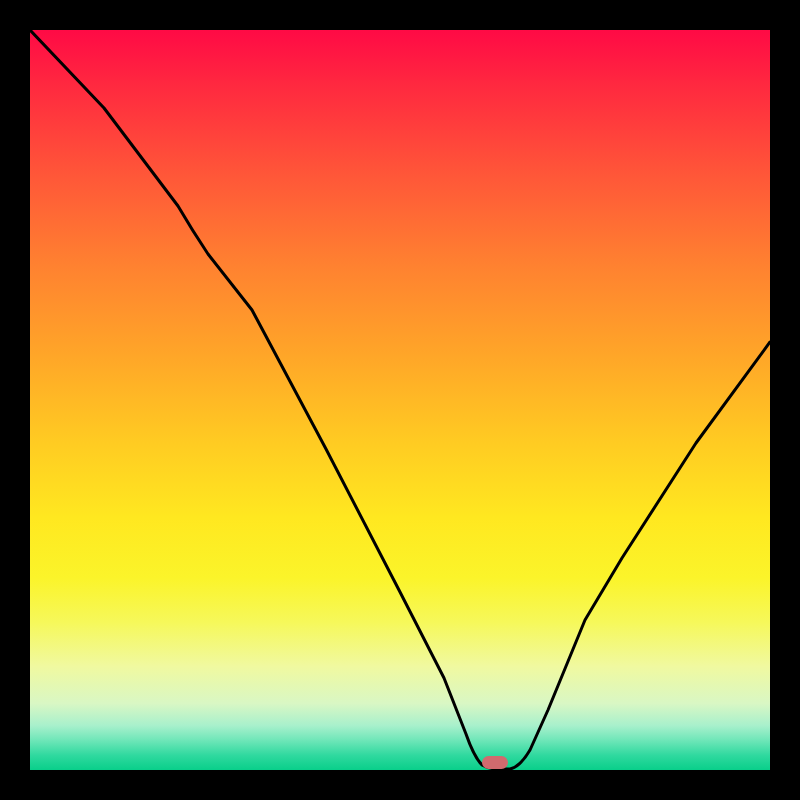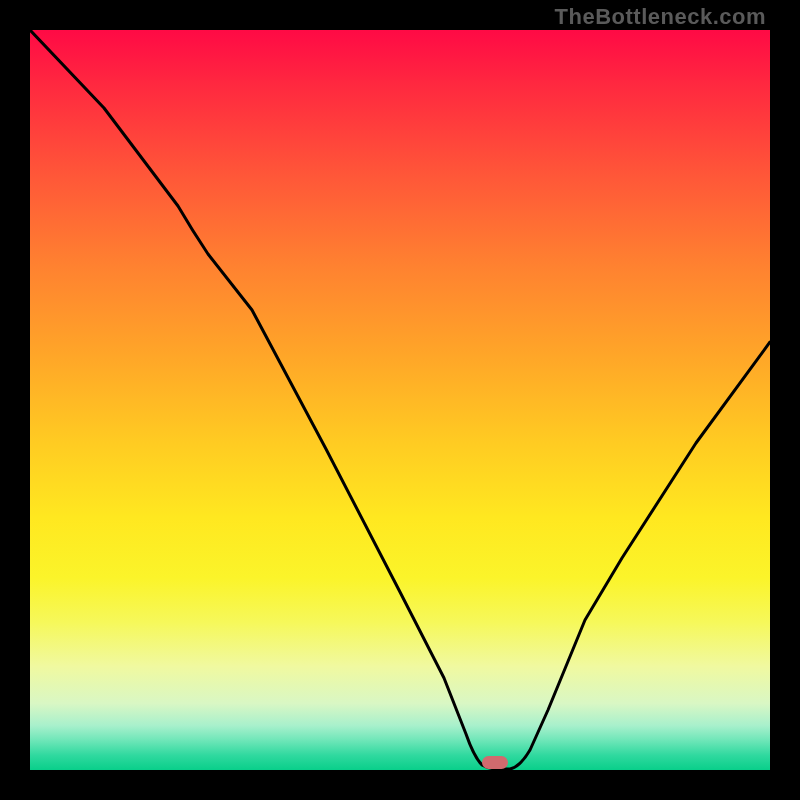--- a/index.html
+++ b/index.html
@@ -87,15 +87,14 @@
                L 518 680
                L 555 590
                L 592 528
                L 666 413
                L 740 312" fill="none" stroke="#000" stroke-width="3" stroke-linejoin="round" stroke-linecap="round"></path>
     </svg>
 
     <div class="marker" style="left:452px; top:726px;"></div>
   </div>
 
-  <div class="watermark">TheBottleneck.com</div>
 
 </div>
 
 </body></html>

